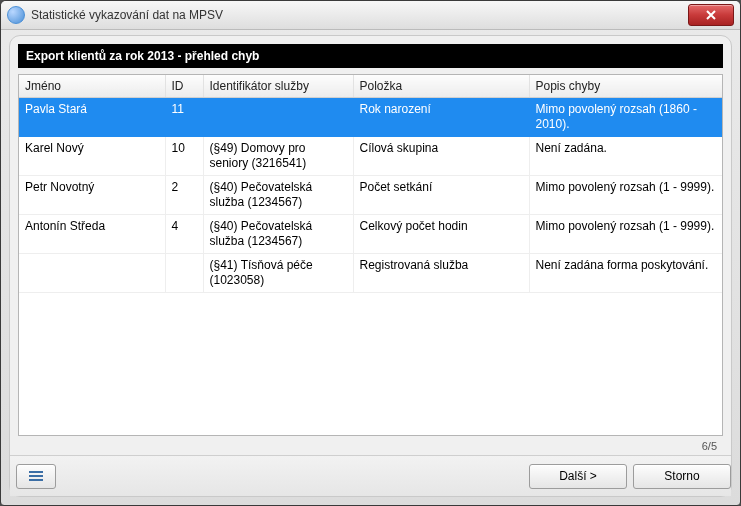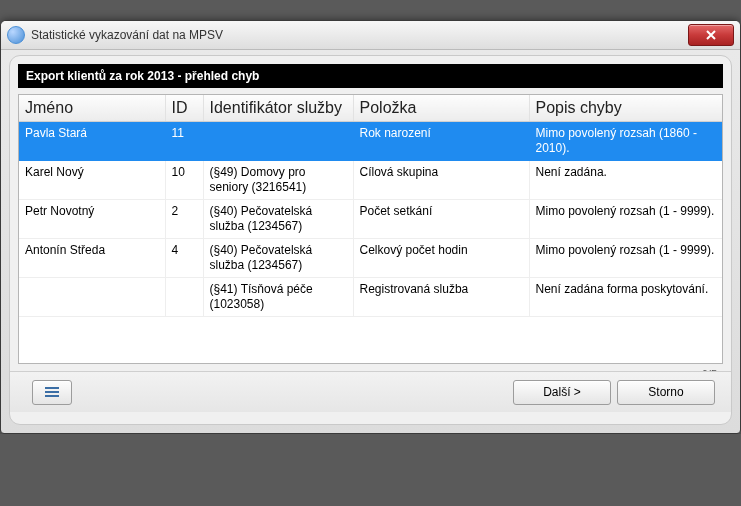--- a/index.html
+++ b/index.html
@@ -1,31 +1,31 @@
 <!DOCTYPE html>
 <html><head>
 <meta charset="utf-8">
 <style>
   html,body{margin:0;padding:0;font-family:"Segoe UI",Tahoma,sans-serif;font-size:12px;color:#000;background:#5a5a5a;}
-  .window{width:741px;height:414px;background:linear-gradient(#eaeaea,#dcdcdc);border:1px solid #3a3a3a;border-radius:6px 6px 4px 4px;box-shadow:0 0 8px rgba(0,0,0,.5);position:relative;box-sizing:border-box;overflow:hidden;margin-top:20px;}
+  .window{width:741px;height:506px;background:linear-gradient(#eaeaea,#dcdcdc);border:1px solid #3a3a3a;border-radius:6px 6px 4px 4px;box-shadow:0 0 8px rgba(0,0,0,.5);position:relative;box-sizing:border-box;overflow:hidden;}
   .titlebar{height:28px;background:linear-gradient(#f7f7f7,#dedede);display:flex;align-items:center;padding:0 6px;border-bottom:1px solid #bbb;}
   .titlebar .app-icon{width:16px;height:16px;margin-right:6px;border-radius:50%;background:radial-gradient(circle at 30% 30%,#b9d7ff,#4a8fd6);border:1px solid #4a8fd6;}
   .titlebar .title{flex:1;color:#333;font-size:12px;}
   .titlebar .close{width:44px;height:20px;border-radius:3px;background:linear-gradient(#e67,# c43 60%,#b22);background:linear-gradient(#e46a6a,#c83a3a 50%,#a82222);border:1px solid #7a1717;display:flex;align-items:center;justify-content:center;color:#fff;font-weight:bold;box-shadow:inset 0 1px 0 rgba(255,255,255,.4);}
   .close svg{width:10px;height:10px;}
   .client{position:absolute;left:8px;right:8px;top:34px;bottom:8px;background:#f0f0f0;border:1px solid #c9c9c9;border-radius:11px;box-sizing:border-box;}
   .banner{margin:8px 8px 4px 8px;background:#000;color:#fff;font-weight:bold;padding:5px 8px;font-size:12px;}
   .grid{position:absolute;left:8px;right:8px;top:38px;bottom:60px;background:#fff;border:1px solid #b5b5b5;overflow:hidden;}
   table{border-collapse:collapse;width:100%;table-layout:fixed;}
   col.c-name{width:146px;} col.c-id{width:38px;} col.c-service{width:150px;} col.c-item{width:176px;} col.c-desc{width:auto;}
-  thead th{background:linear-gradient(#fdfdfd,#ececec);border-bottom:1px solid #d0d0d0;border-right:1px solid #e2e2e2;text-align:left;font-weight:normal;padding:4px 6px;font-size:16px;color:#222;}
+  thead th{background:linear-gradient(#fdfdfd,#ececec);border-bottom:1px solid #d0d0d0;border-right:1px solid #e2e2e2;text-align:left;font-weight:normal;padding:4px 6px;font-size:12px;color:#222;}
   tbody td{padding:4px 6px;border-right:1px solid #eee;border-bottom:1px solid #eee;vertical-align:top;font-size:12px;line-height:1.25;word-wrap:break-word;}
   tbody tr.selected td{background:#1f8bf0;color:#fff;border-right-color:#1f8bf0;border-bottom-color:#1f8bf0;}
   .pager{position:absolute;right:14px;bottom:44px;color:#555;font-size:11px;}
-  .footer{position:absolute;left:0;right:0;bottom:12px;height:40px;border-top:1px solid #cfcfcf;background:linear-gradient(#f2f2f2,#e6e6e6);display:flex;align-items:center;padding:0 16px;}
+  .footer{position:absolute;left:0;right:0;bottom:0;height:40px;border-top:1px solid #cfcfcf;background:linear-gradient(#f2f2f2,#e6e6e6);display:flex;align-items:center;padding:0 0;}
   .footer .spacer{flex:1;}
   .btn{height:23px;min-width:72px;margin-left:6px;background:linear-gradient(#fdfdfd,#e5e5e5);border:1px solid #9c9c9c;border-radius:3px;font-size:12px;padding:0 12px;display:inline-flex;align-items:center;justify-content:center;box-shadow:inset 0 1px 0 #fff;}
   .btn.icon{min-width:26px;padding:0 6px;}
   .btn.icon .lines{display:flex;flex-direction:column;gap:2px;}
   .btn.icon .lines span{display:block;width:14px;height:2px;background:#3b6ea5;}
   thead th:last-child,tbody td:last-child{border-right:none;}
 </style>
 </head>
 <body>
 

